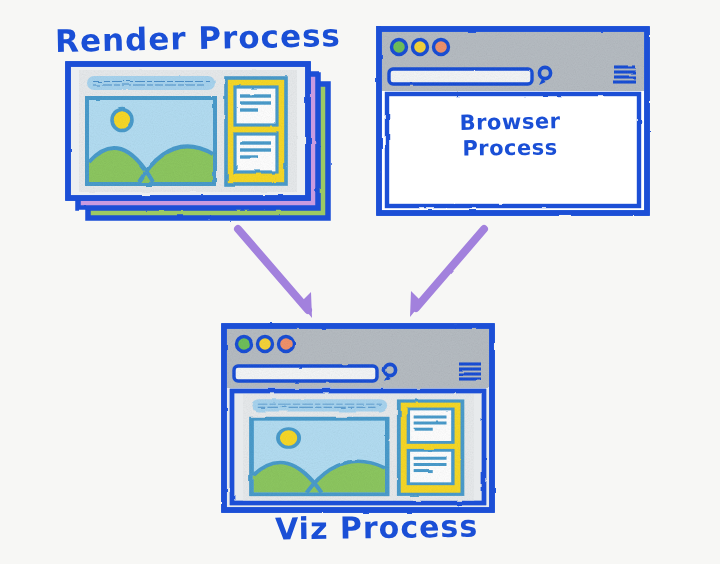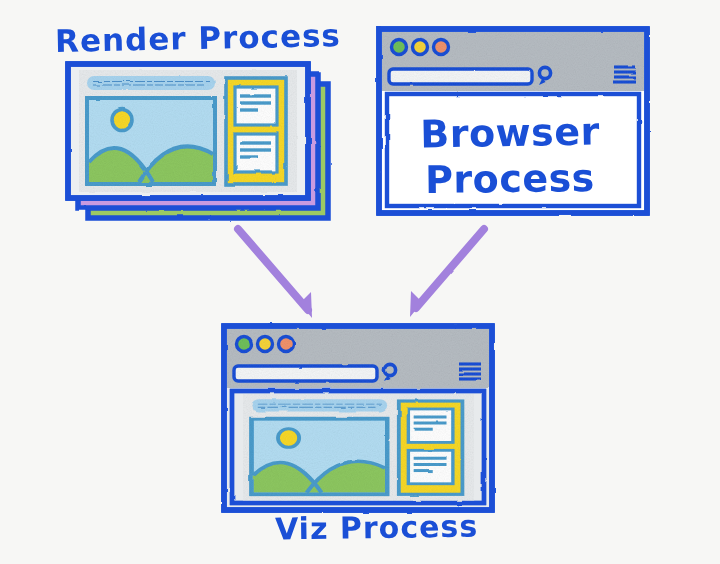--- a/index.html
+++ b/index.html
@@ -19,21 +19,21 @@
     font-weight:700;
     letter-spacing:1px;
     white-space:nowrap;
   }
   #render-label{left:55px;top:20px;font-size:31px;transform:rotate(-1.2deg);}
   #viz-label{left:275px;top:510px;font-size:30px;transform:rotate(-0.8deg);}
   .browser-text{
     position:absolute;
     color:#1a4fd6;
     font-weight:700;
-    font-size:38px;
+    font-size:21px;
     text-align:center;
     line-height:1.22;
     left:0;right:6px;
     letter-spacing:0.5px;
   }
   #browser-proc-text{top:105px;}
 </style>
 </head>
 <body>
 

